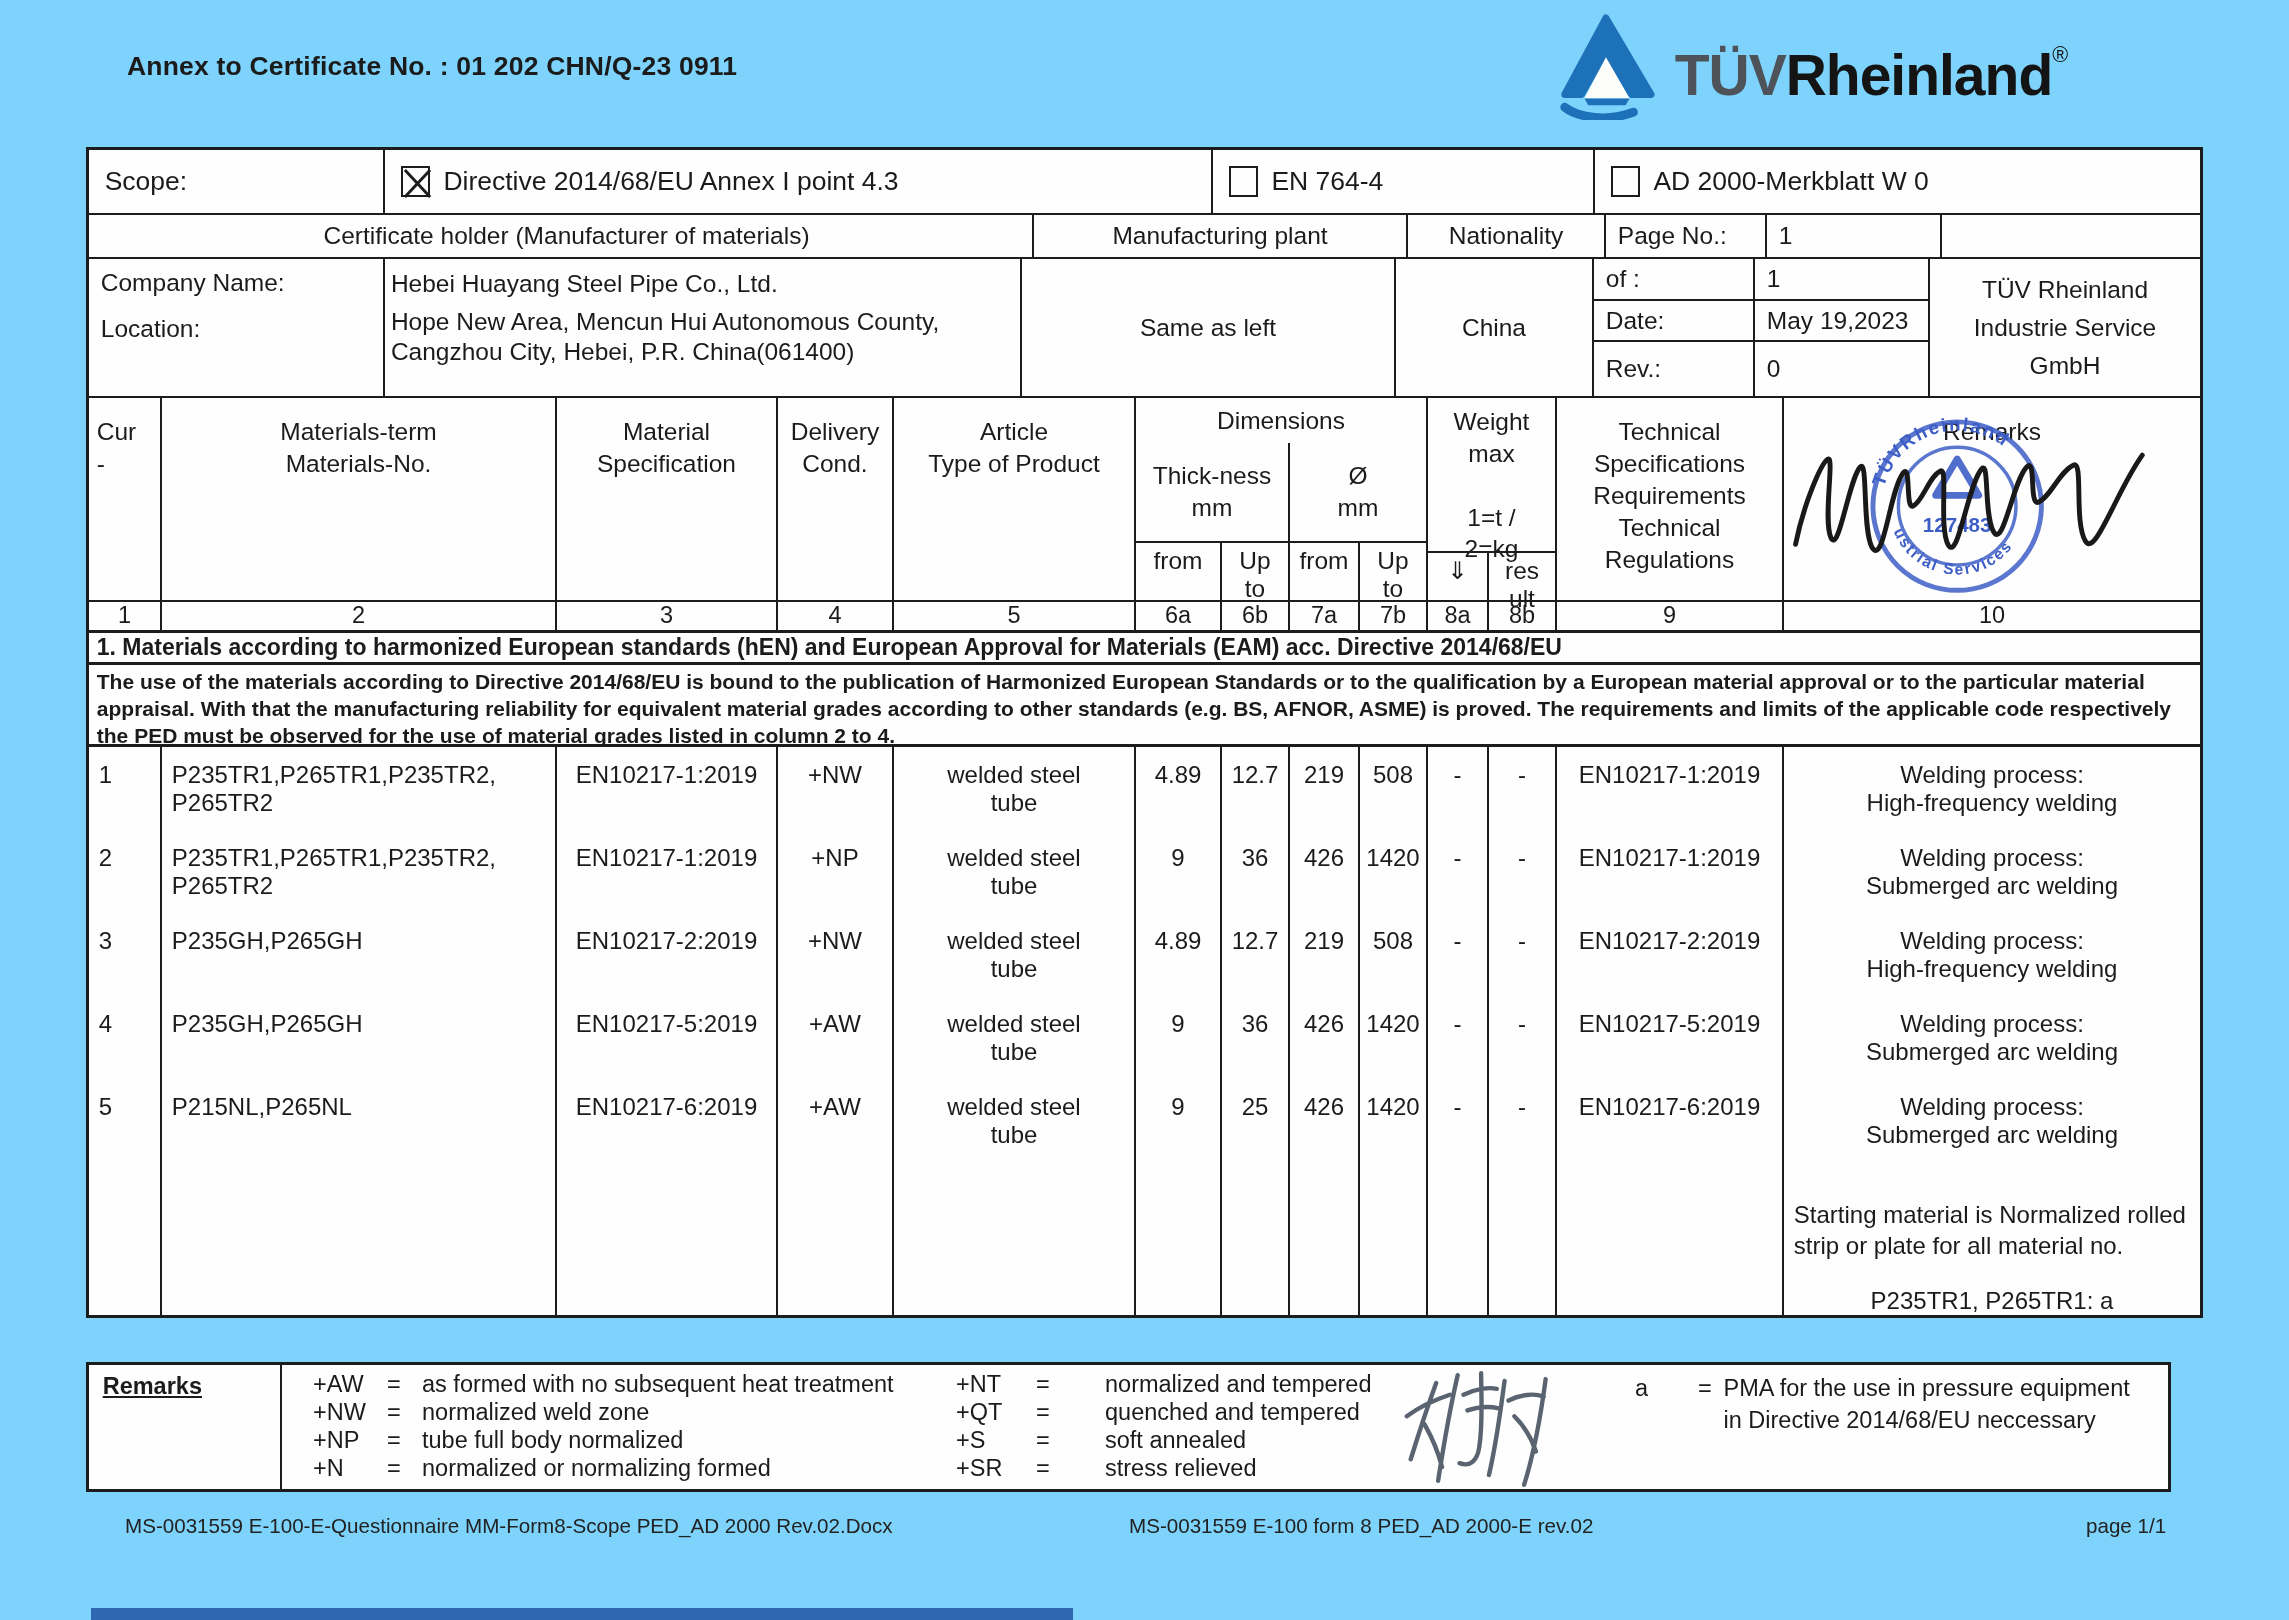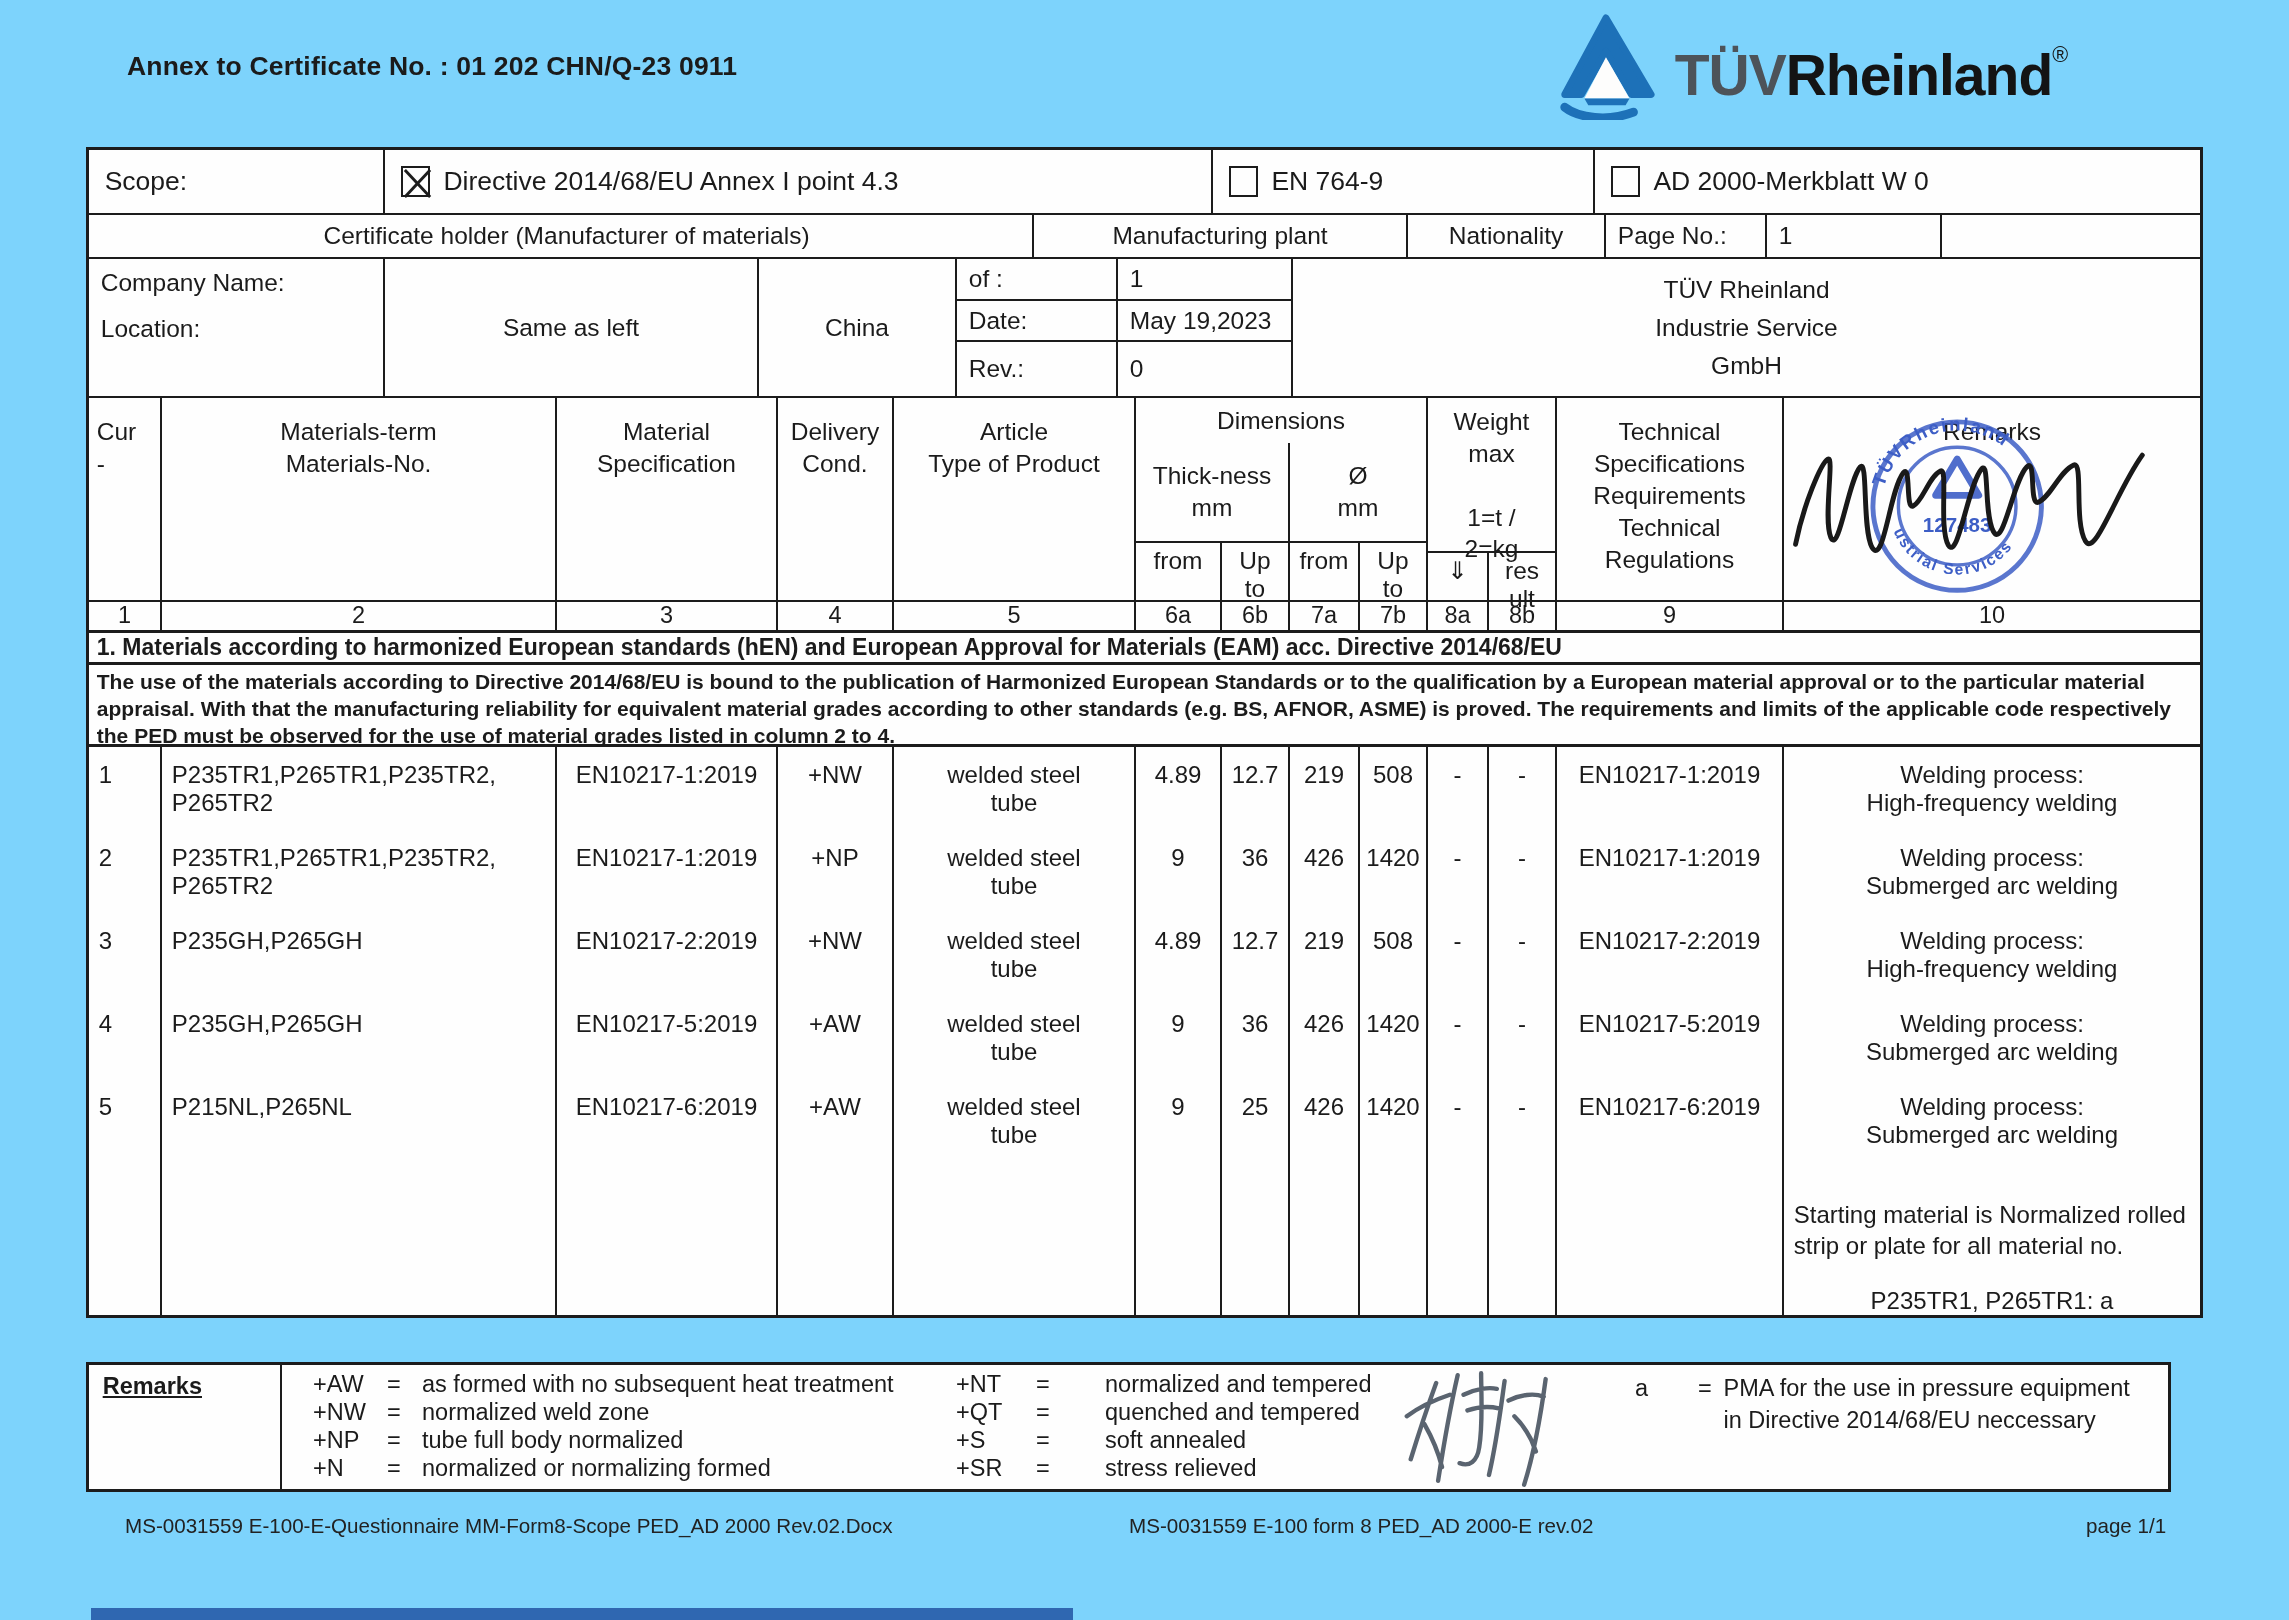--- a/index.html
+++ b/index.html
@@ -116,41 +116,45 @@
         <span class="cbx">
             <svg width="33" height="35" viewBox="0 0 34 36">
               <line x1="4" y1="4" x2="30" y2="32" stroke="#1c1c1c" stroke-width="3"></line>
               <line x1="30" y1="4" x2="4" y2="32" stroke="#1c1c1c" stroke-width="3"></line>
             </svg>
           </span>
         <span>Directive 2014/68/EU Annex I point 4.3</span>
       </div>
       <div class="cell" style="width:382px">
         <span class="cbx"></span>
-        <span>EN 764-9</span>
+        <span>EN 764-4</span>
       </div>
       <div class="cell last" style="flex:1">
         <span class="cbx"></span>
         <span>AD 2000-Merkblatt W 0</span>
       </div>
     </div>
 
     <div class="band b-certB">
       <div class="cell" style="width:933px">Certificate holder (Manufacturer of materials)</div>
       <div class="cell" style="width:374px">Manufacturing plant</div>
       <div class="cell" style="width:198px">Nationality</div>
       <div class="cell cl" style="width:161px">Page No.:</div>
       <div class="cell cl" style="width:175px">1</div>
       <div class="cell last" style="flex:1"></div>
     </div>
 
     <div class="band b-certC">
       <div class="cell stacklbl" style="width:296px">
         <div>Company Name:</div>
         <div>Location:</div>
+      </div>
+      <div class="cell stackval" style="width:637px">
+        <div>Hebei Huayang Steel Pipe Co., Ltd.</div>
+        <div>Hope New Area, Mencun Hui Autonomous County, Cangzhou City, Hebei, P.R. China(061400)</div>
       </div>
       <div class="cell vcenter" style="width:374px">Same as left</div>
       <div class="cell vcenter" style="width:198px">China</div>
       <div class="rblock">
         <div class="rb bb">of :</div>
         <div class="rb bb">1</div>
         <div class="rb-org pre" style="grid-column:3;grid-row:1/4;">TÜV Rheinland
 Industrie Service
 GmbH</div>
         <div class="rb bb">Date:</div>

